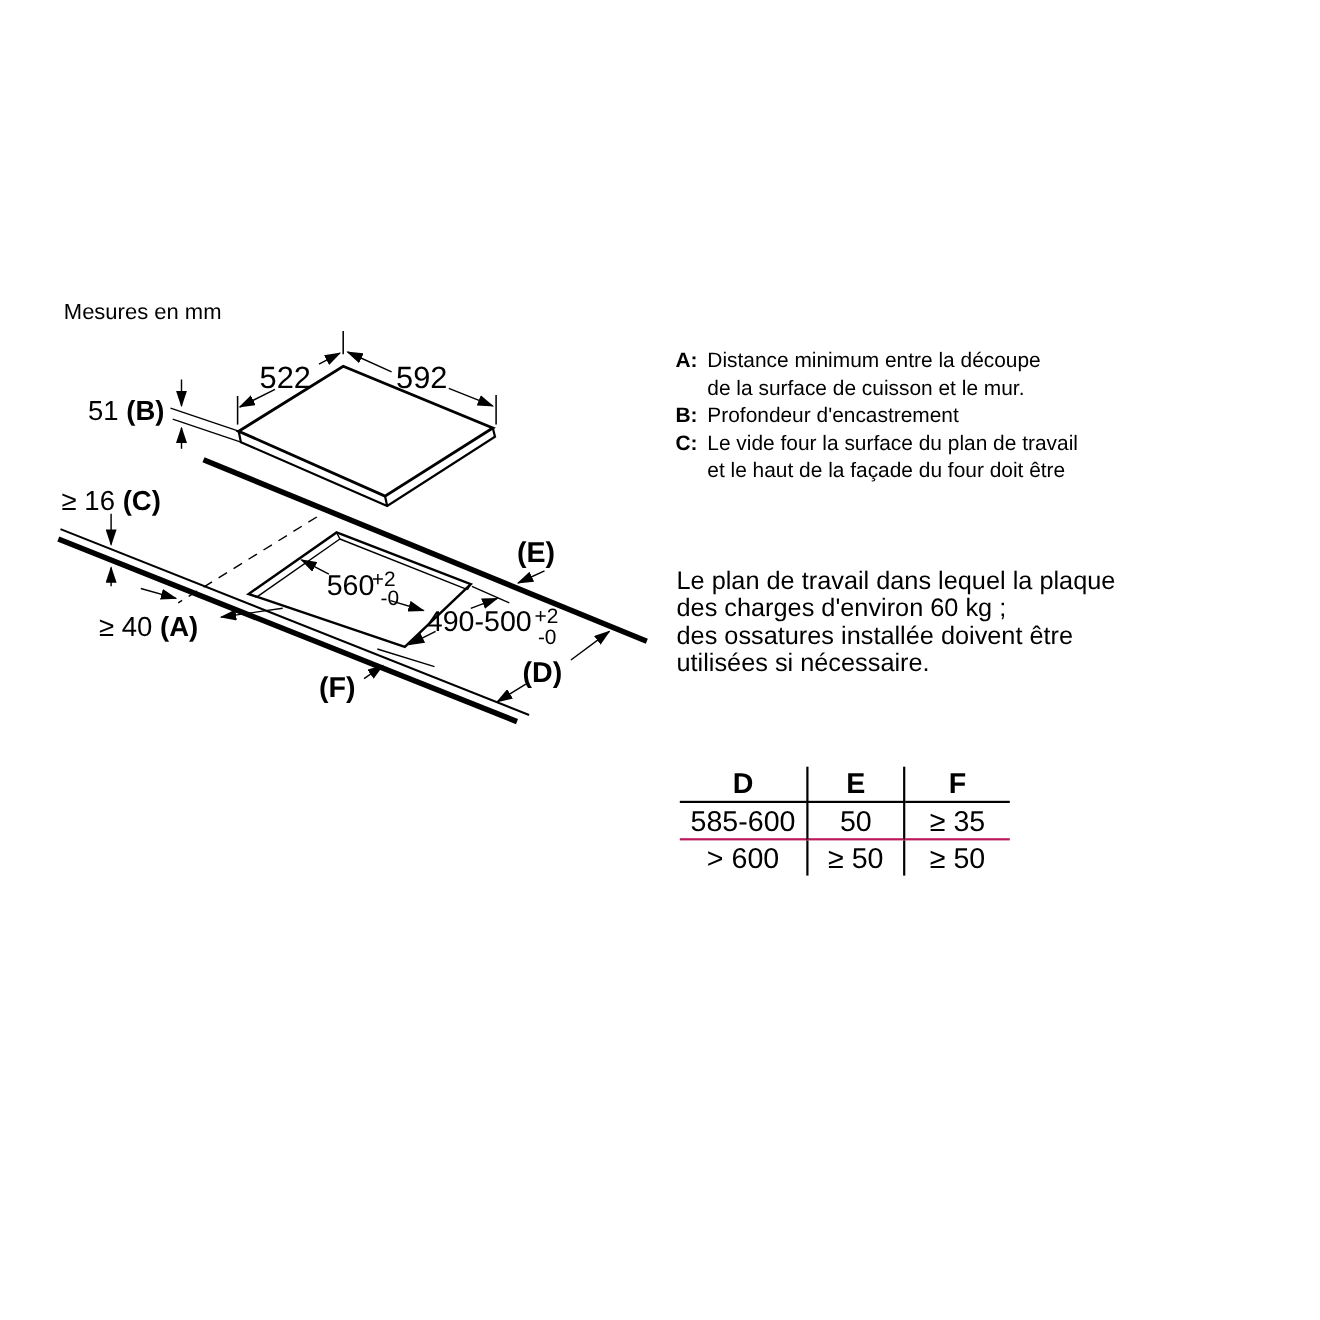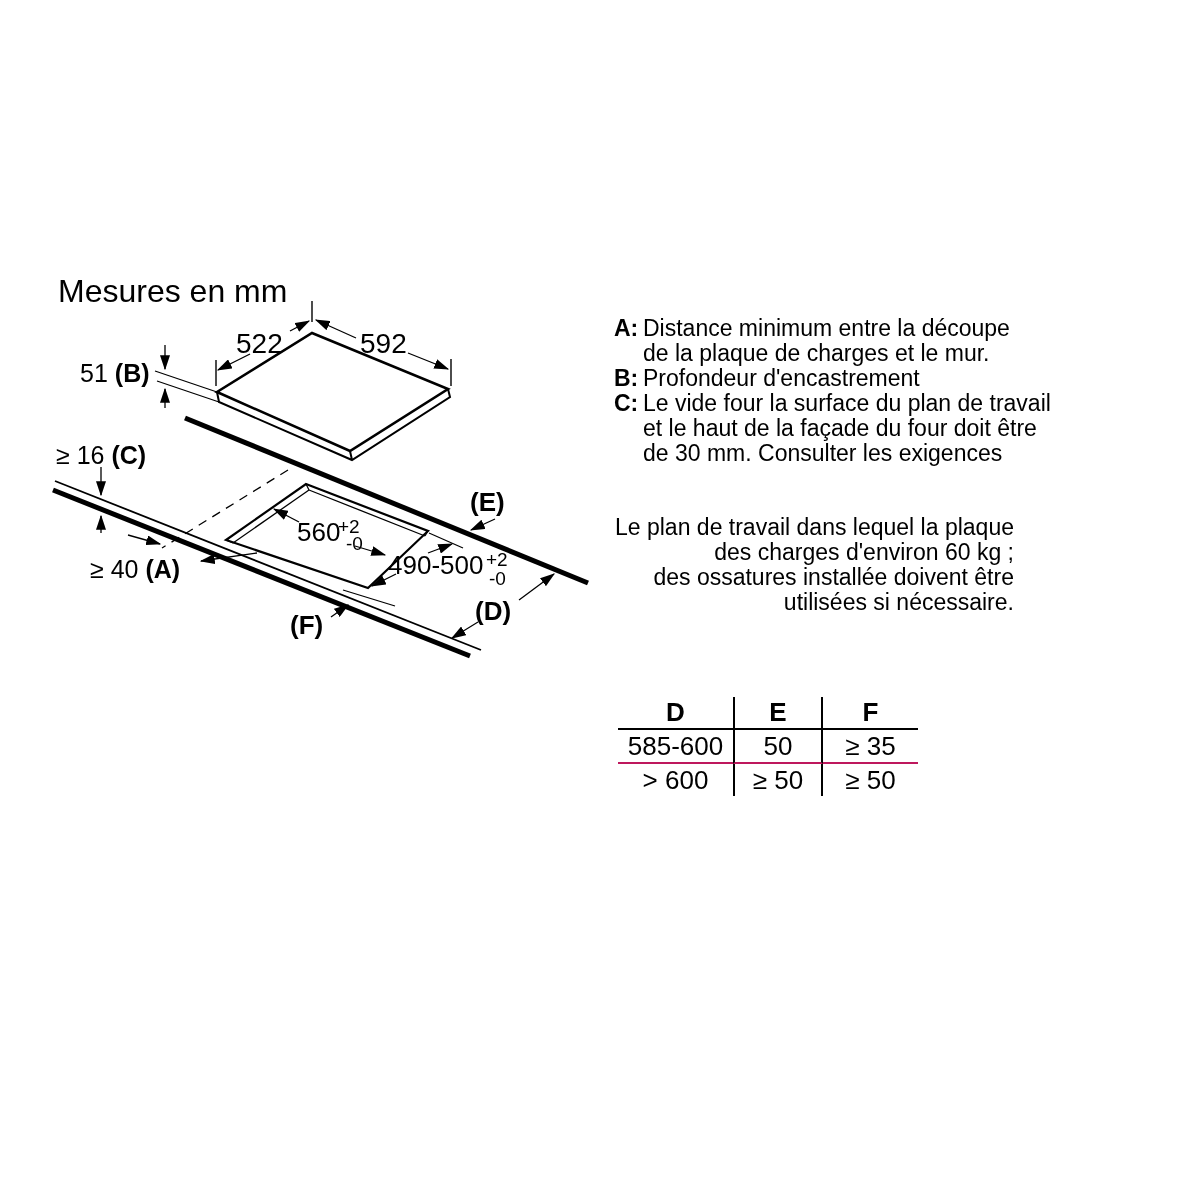--- a/index.html
+++ b/index.html
@@ -5,27 +5,27 @@
   html,body{margin:0;padding:0;}
   body{
     width:1200px;height:1200px;position:relative;
     background:#ffffff;color:#000;
     font-family:"Liberation Sans", sans-serif;
     overflow:hidden;
   }
   .abs{position:absolute;}
   #diagram-svg{position:absolute;left:0;top:0;}
   #diagram-svg text{fill:#000;font-family:"Liberation Sans",sans-serif;}
-  .page-title{left:58px;top:273px;font-size:32px;white-space:nowrap;}
-  .legend{left:614px;top:316px;font-size:23px;line-height:25px;white-space:nowrap;}
+  .page-title{left:58px;top:273px;font-size:20px;white-space:nowrap;}
+  .legend{left:614px;top:316px;font-size:19px;line-height:25px;white-space:nowrap;}
   .legend .lrow{height:25px;}
   .legend .lkey{font-weight:bold;display:inline-block;width:29px;}
   .legend .cont{padding-left:29px;}
   .note{left:615px;top:515px;font-size:23px;line-height:25px;white-space:nowrap;}
-  .note .nrow{height:25px;text-align:right;}
+  .note .nrow{height:25px;}
   .dtable{left:618px;top:697px;width:300px;font-size:26px;}
   .trow{display:grid;grid-template-columns:115px 90px 95px;}
   .trow .cell{text-align:center;}
   .trow .cell.mid{border-left:2px solid #000;border-right:2px solid #000;}
   .trow.thead .cell{font-weight:bold;height:31px;line-height:31px;border-bottom:2px solid #000;}
   .trow.thead .cell.mid{border-bottom:2px solid #000;}
   .trow.r1 .cell{height:32px;line-height:32px;border-bottom:2px solid #be185d;}
   .trow.r2 .cell{height:32px;line-height:32px;}
 </style>
 </head>
@@ -126,25 +126,24 @@
     <line x1="519" y1="600" x2="554" y2="574" stroke-width="1.3" marker-end="url(#ah)"></line>
     <line x1="478" y1="622" x2="452" y2="638" stroke-width="1.3" marker-end="url(#ah)"></line>
     <text x="475" y="620" font-size="26" font-weight="bold" stroke="none">(D)</text>
   </g>
 </svg>
 
 <div class="abs page-title">Mesures en mm</div>
 
 <div class="abs legend">
   <div class="lrow"><span class="lkey">A:</span><span>Distance minimum entre la découpe</span></div>
-  <div class="lrow cont"><span>de la plaque de charges et le mur.</span></div>
+  <div class="lrow cont"><span>de la surface de cuisson et le mur.</span></div>
   <div class="lrow"><span class="lkey">B:</span><span>Profondeur d'encastrement</span></div>
   <div class="lrow"><span class="lkey">C:</span><span>Le vide four la surface du plan de travail</span></div>
   <div class="lrow cont"><span>et le haut de la façade du four doit être</span></div>
-  <div class="lrow cont"><span>de 30 mm. Consulter les exigences</span></div>
 </div>
 
 <div class="abs note">
   <div class="nrow">Le plan de travail dans lequel la plaque</div>
   <div class="nrow">des charges d'environ 60 kg ;</div>
   <div class="nrow">des ossatures installée doivent être</div>
   <div class="nrow">utilisées si nécessaire.</div>
 </div>
 
 <div class="abs dtable">

